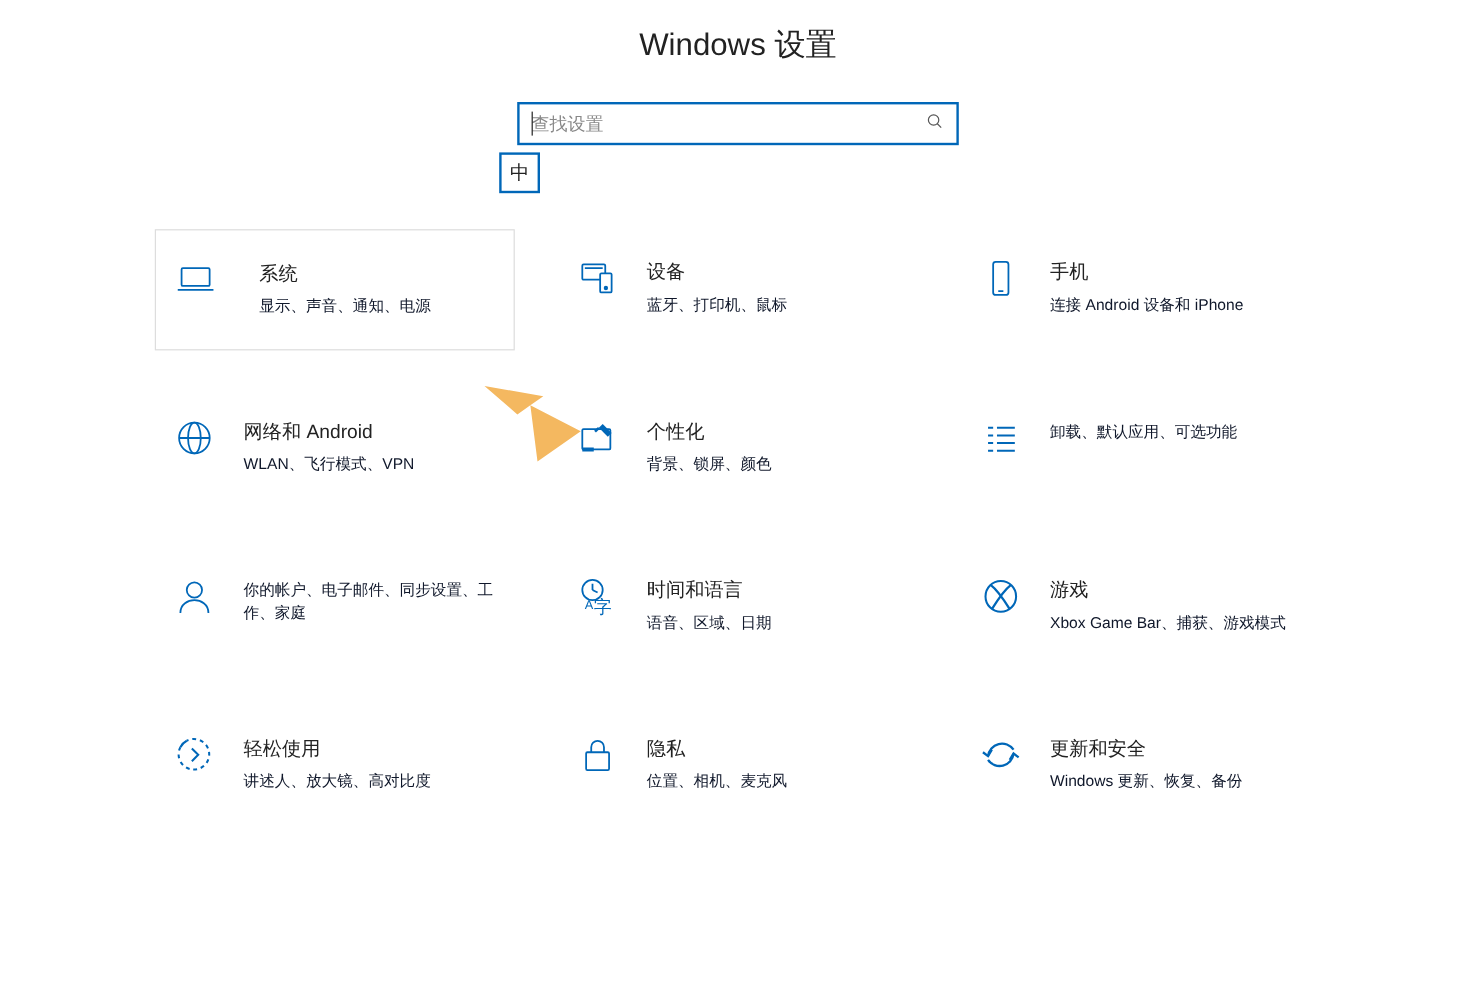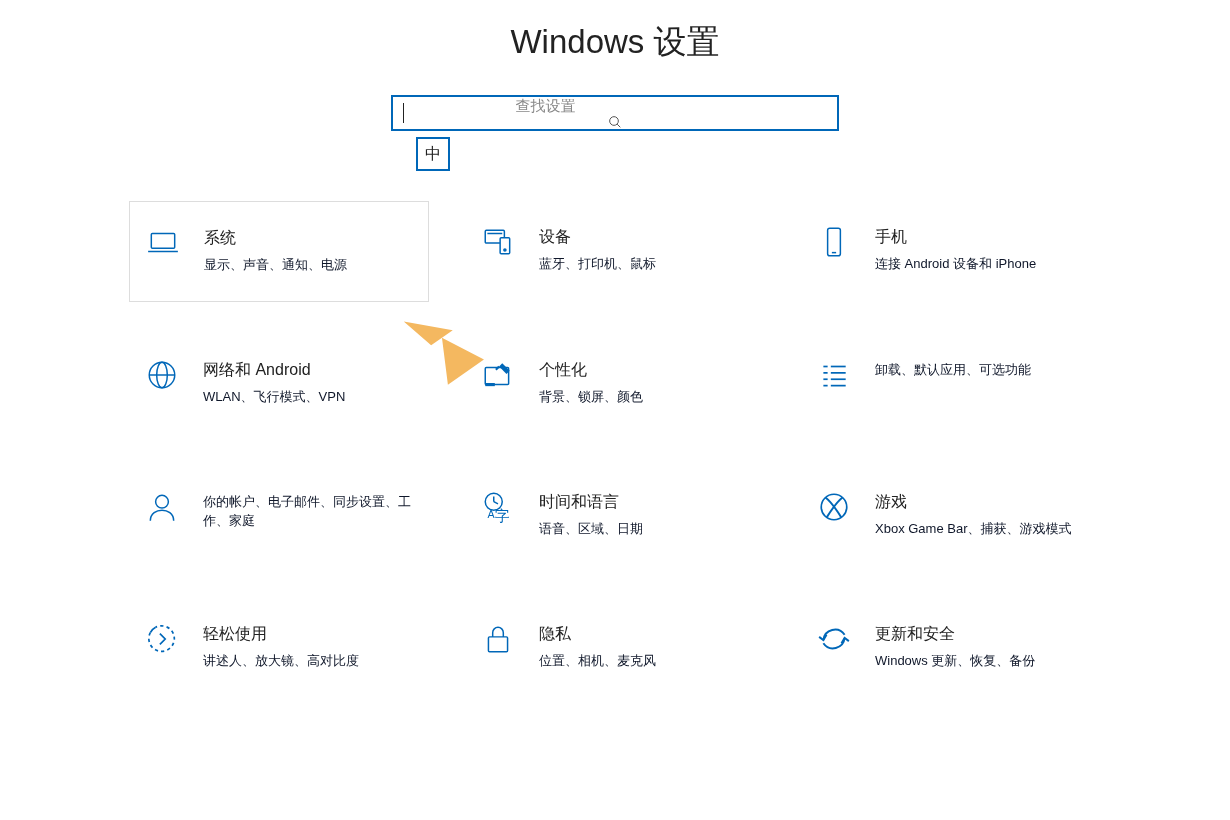--- a/index.html
+++ b/index.html
@@ -12,39 +12,38 @@
       background: #fff;
       width: 1230px;
       height: 820px;
       overflow: hidden;
     }
     .header {
       text-align: center;
       padding-top: 20px;
     }
     .page-title {
-      font-size: 33px;
+      font-size: 26px;
       font-weight: 400;
       color: #222;
     }
     .search-container {
       display: flex;
       justify-content: center;
       margin-top: 30px;
       position: relative;
     }
     .search-box {
-      width: 448px;
+      width: 368px;
       height: 36px;
       border: 2px solid #0067b8;
       display: flex;
       align-items: center;
-      padding: 0 10px;
+      padding: 16px 10px;
       position: relative;
-      flex-direction: column;
     }
     .search-input {
       flex: 1;
       border: none;
       outline: none;
       font-size: 15px;
       color: #888;
       font-family: inherit;
       background: transparent;
     }
@@ -88,20 +87,21 @@
     .card {
       display: flex;
       align-items: flex-start;
       padding: 26px 14px;
       cursor: pointer;
       position: relative;
       min-height: 100px;
     }
     .card.highlighted {
       border: 1px solid #ddd;
+      gap: 12px;
     }
     .card-icon {
       width: 38px;
       flex-shrink: 0;
       margin-right: 22px;
       display: flex;
       align-items: center;
       justify-content: center;
       color: #0067b8;
       margin-top: -2px;

